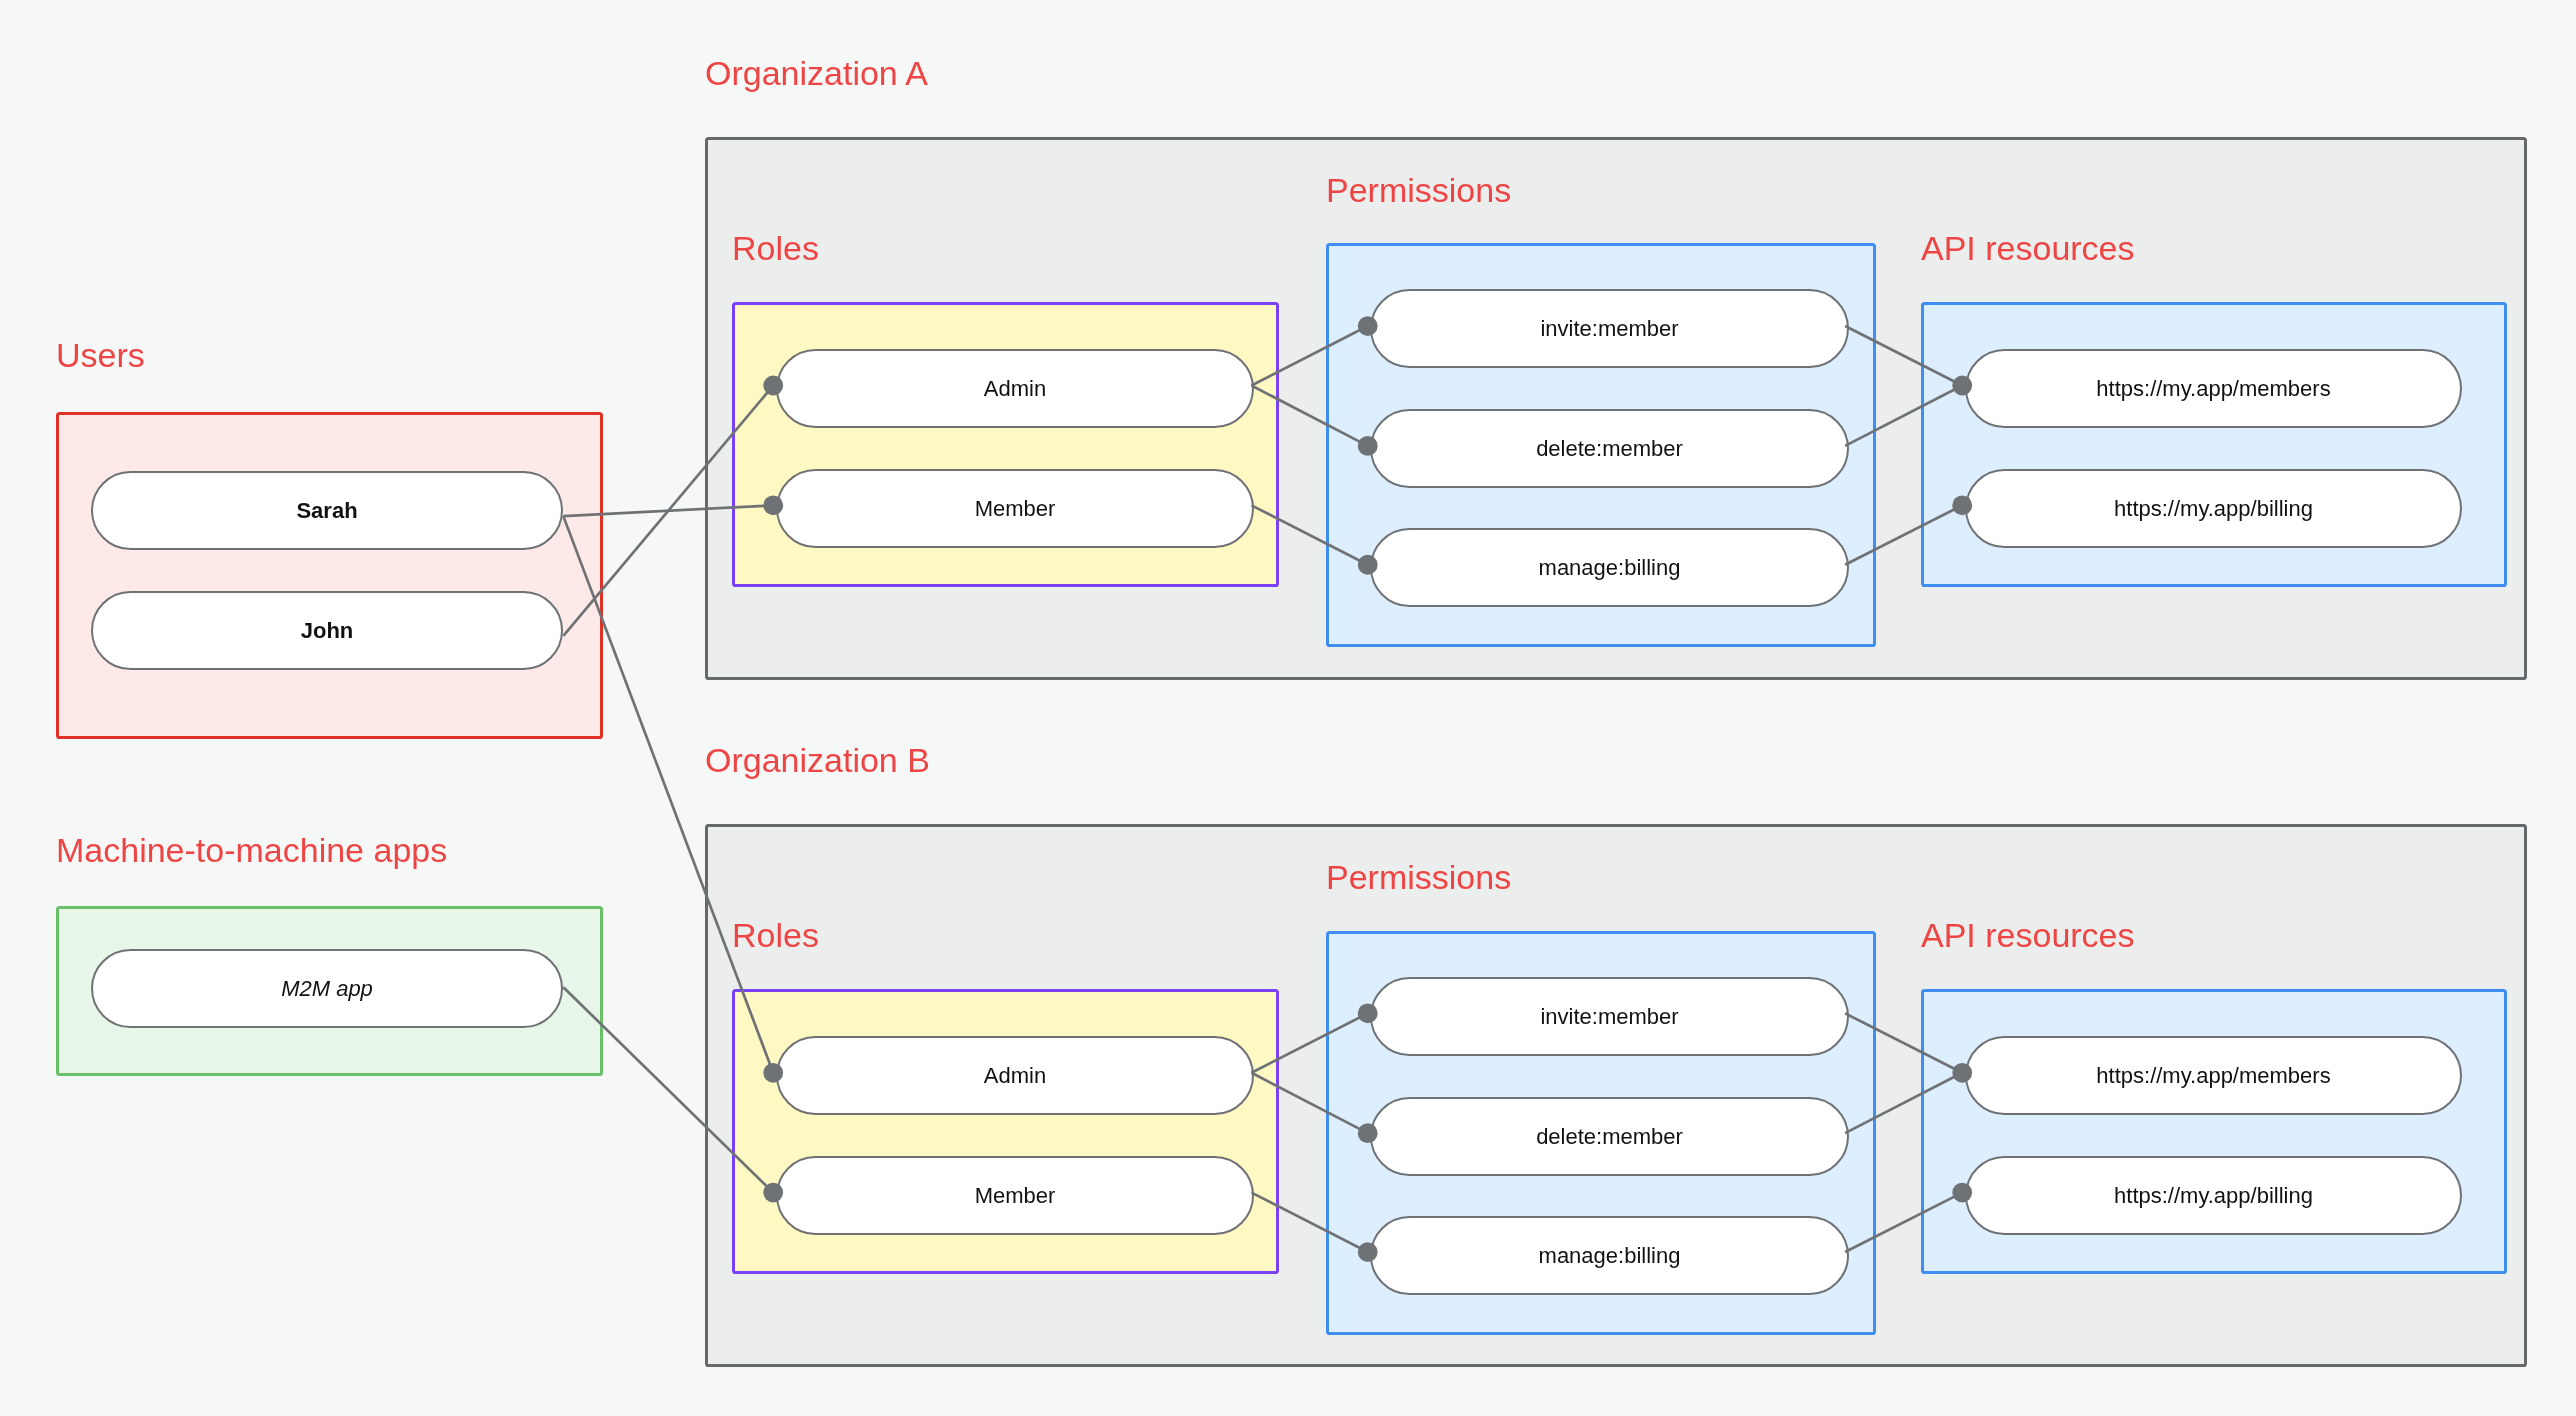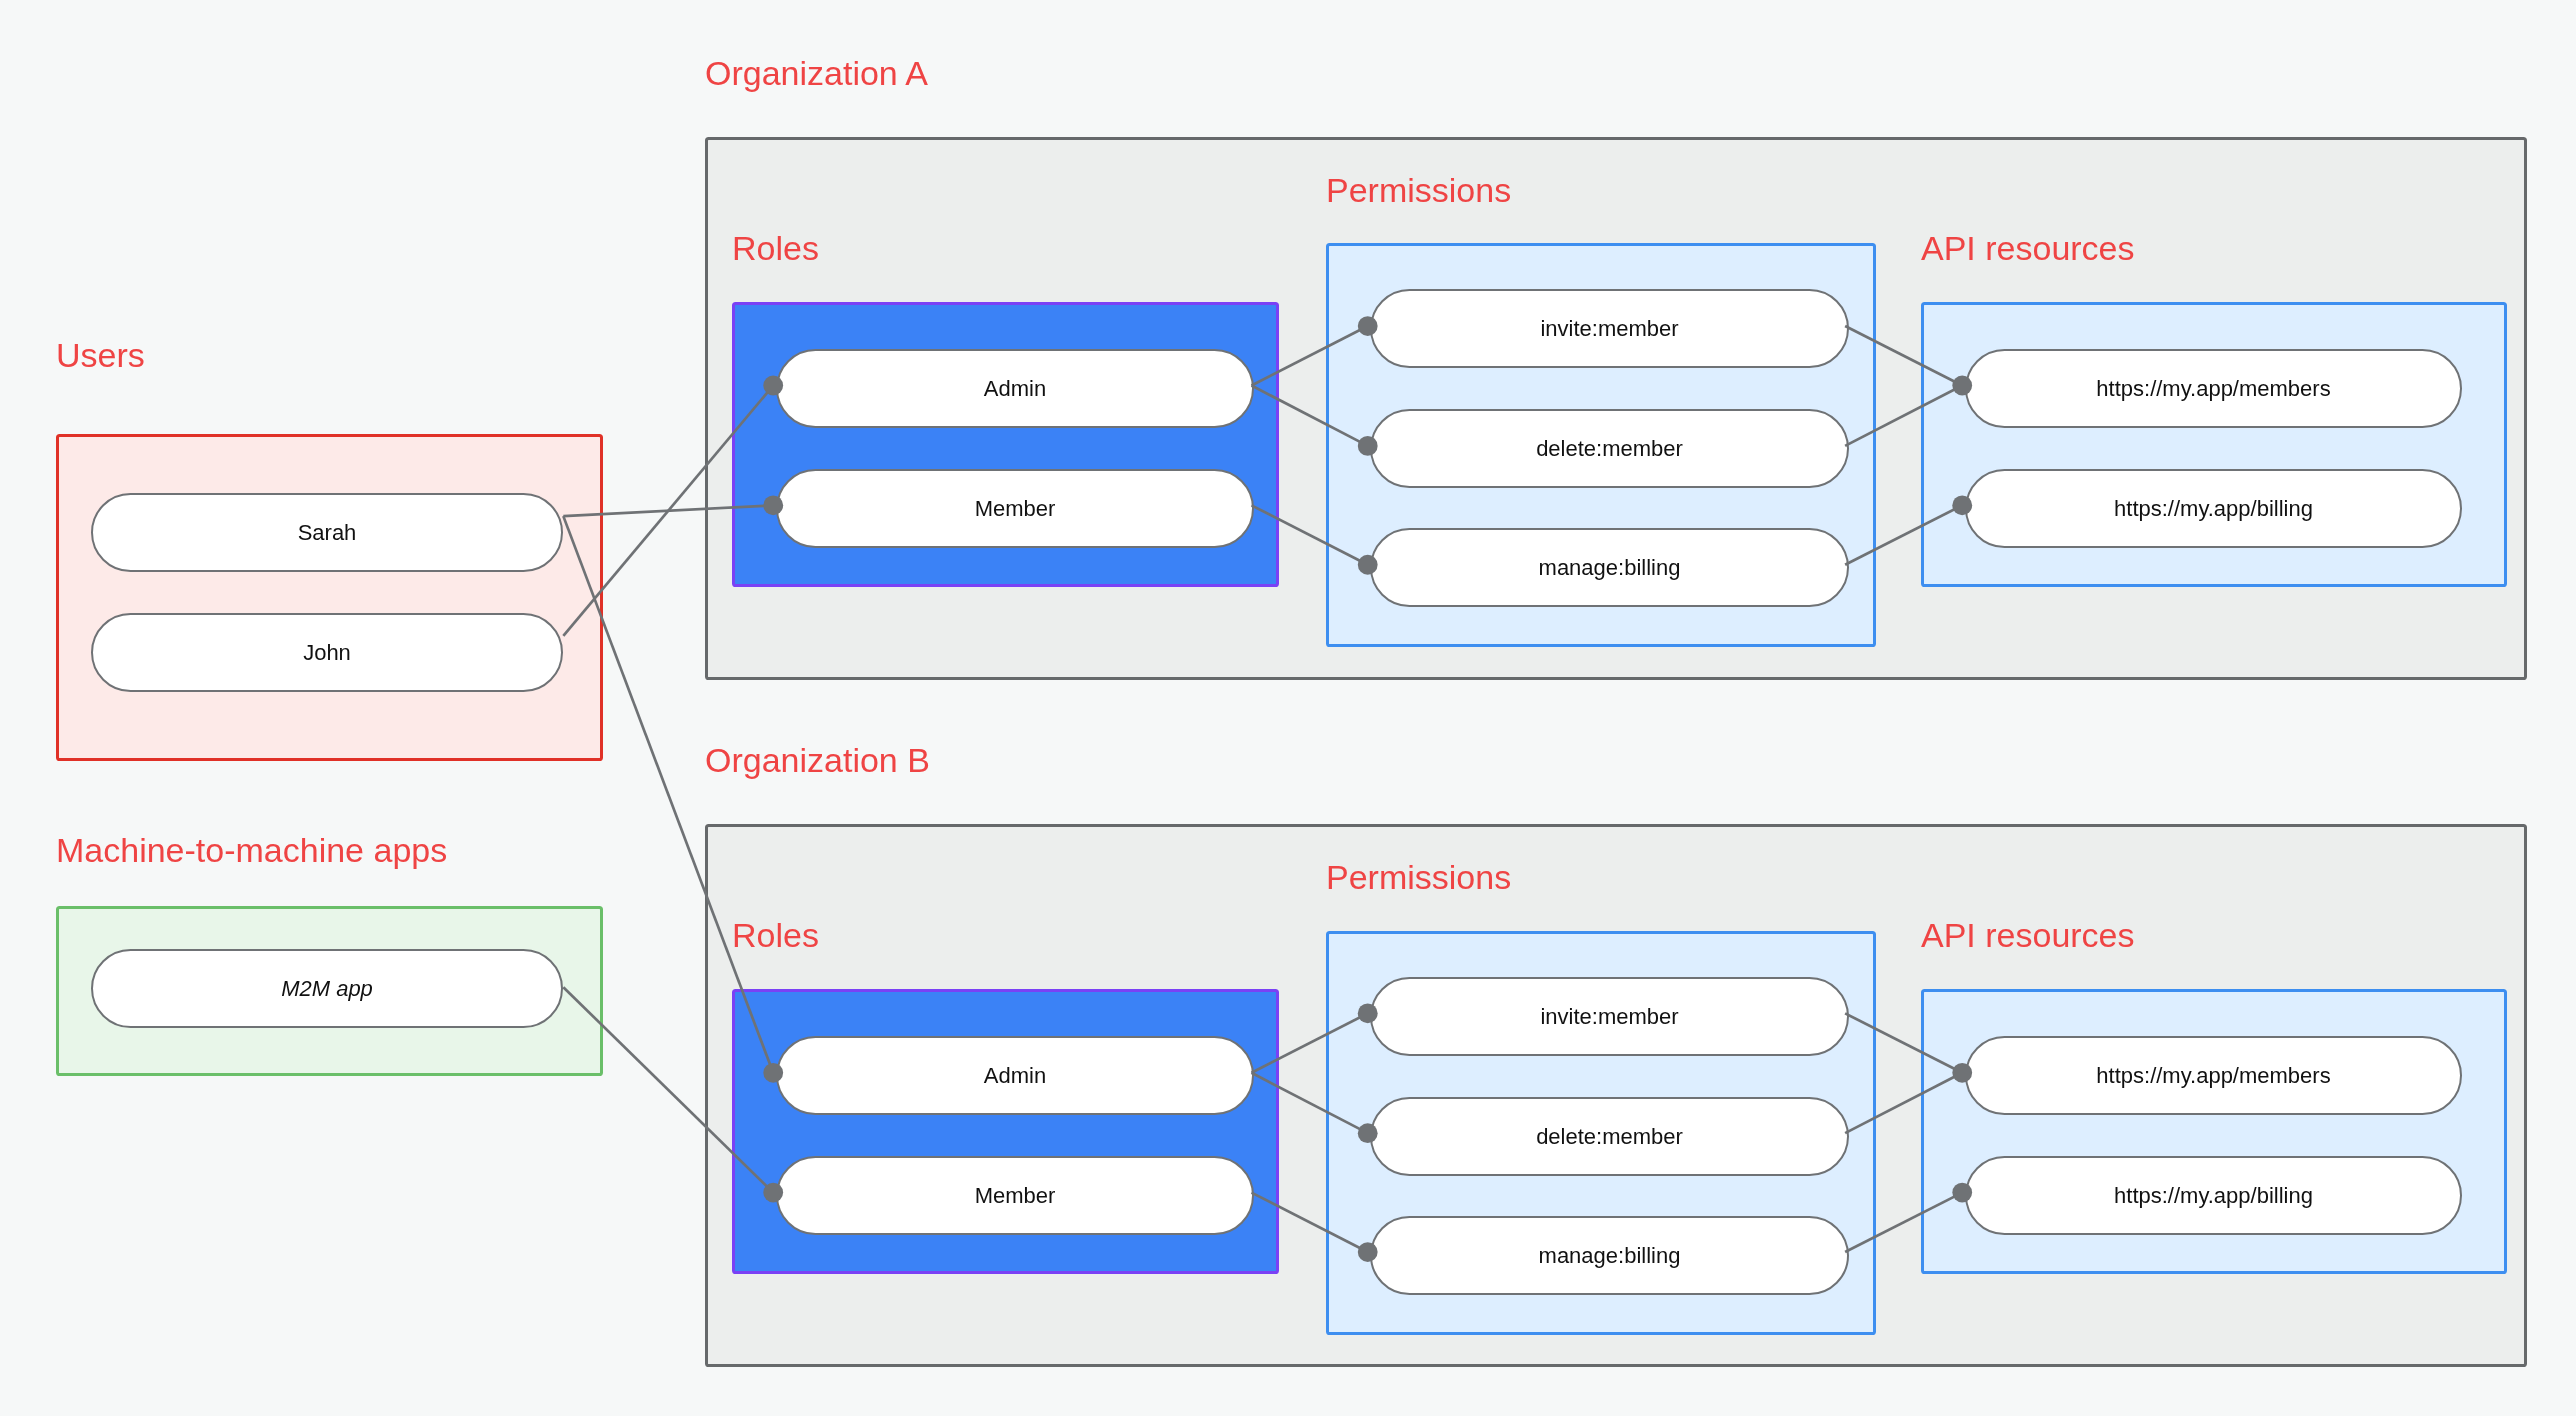--- a/index.html
+++ b/index.html
@@ -44,21 +44,21 @@
     border-radius: 3.6px;
     z-index: 1;
   }
   
   .cat-box {
     position: absolute;
     border-radius: 3.6px;
     z-index: 2;
   }
   .cat-roles {
-    background: #3b82f6;
+    background: #fef9c3;
     border: 3.6px solid #7a41f5;
   }
   .cat-perms {
     background: #ddeeff;
     border: 3.6px solid #3d8ef0;
   }
   .cat-api {
     background: #ddeeff;
     border: 3.6px solid #3d8ef0;
     padding-left: 18px;
@@ -136,21 +136,21 @@
       <circle cx="1518" cy="1390" r="11"></circle>
 
       <circle cx="2178" cy="428" r="11"></circle>
       <circle cx="2178" cy="561" r="11"></circle>
       <circle cx="2178" cy="1191" r="11"></circle>
       <circle cx="2178" cy="1324" r="11"></circle>
     </g>
   </svg>
 
   <div class="group-label" style="left:56px; top:338px;">Users</div>
-  <div class="cat-box cat-users" style="left:56px; left:56px; top:434px; width:541px; height:321px;">
+  <div class="cat-box cat-users" style="left:56px; left:56px; top:412px; width:541px; height:321px;font-weight:bold;">
     <div class="node" style="left:32px; top:56px; width:472px; height:79px;">Sarah</div>
     <div class="node" style="left:32px; top:176px; width:472px; height:79px;">John</div>
   </div>
 
   <div class="group-label" style="left:56px; top:833px;">Machine-to-machine apps</div>
   <div class="cat-box cat-m2m" style="left:56px; top:906px; width:541px; height:164px;font-style:italic;">
     <div class="node" style="left:32px; top:40px; width:472px; height:79px;">M2M app</div>
   </div>
 
   <div class="group-label" style="left:705px; top:56px;">Organization A</div>

